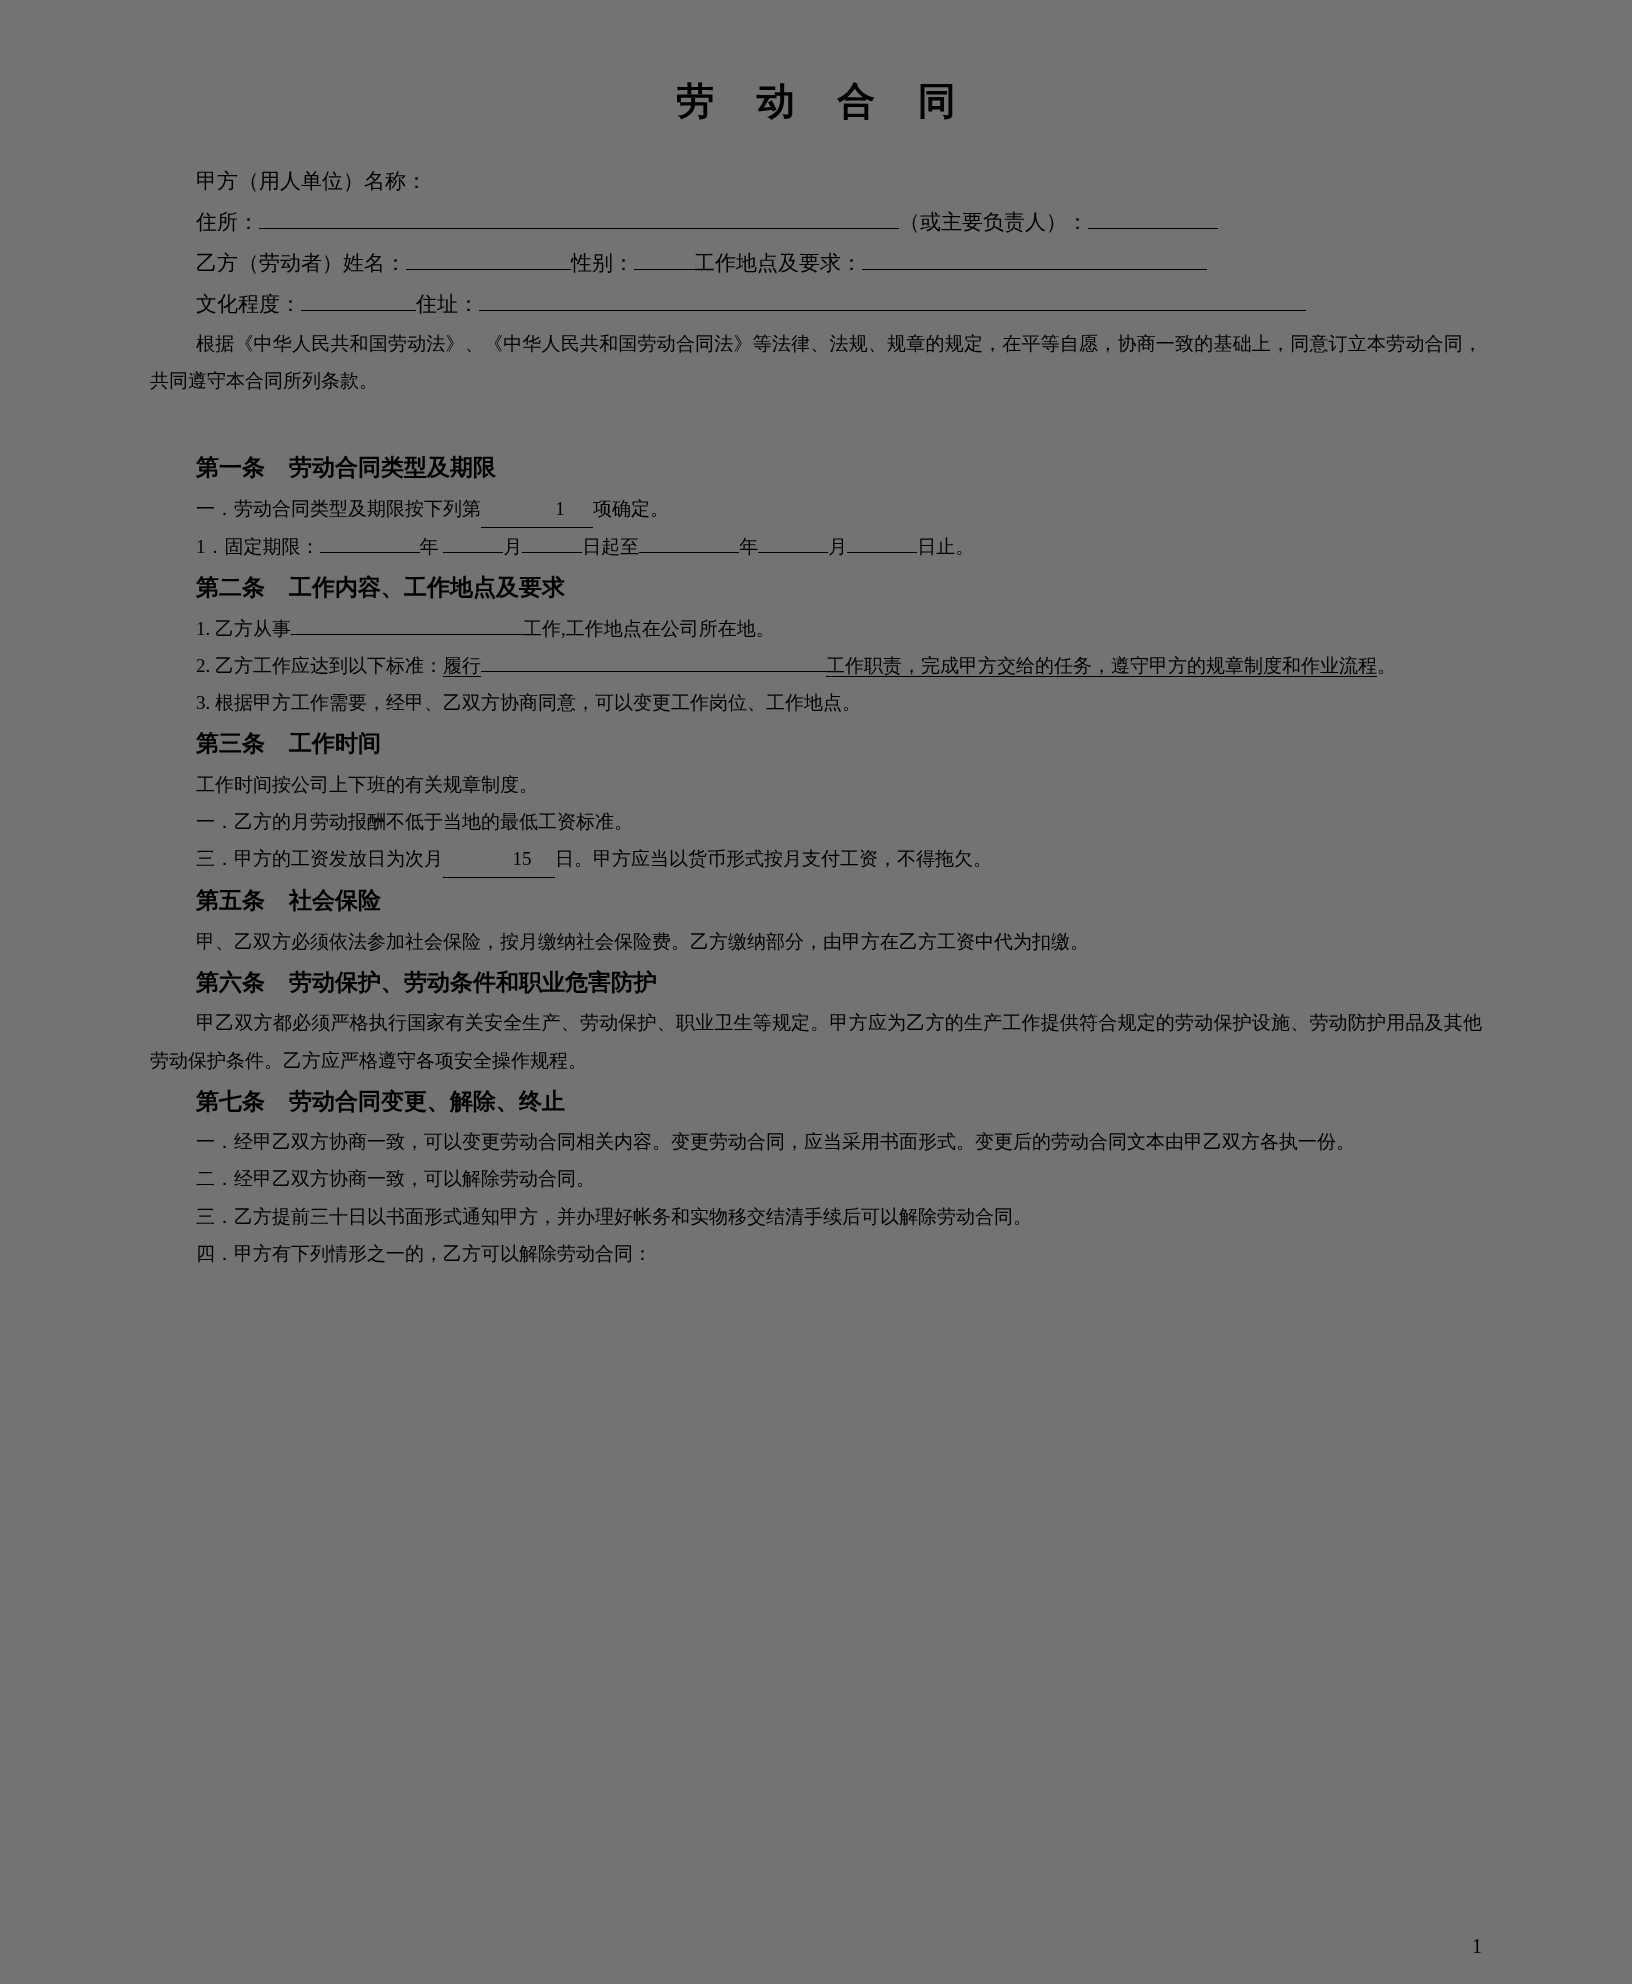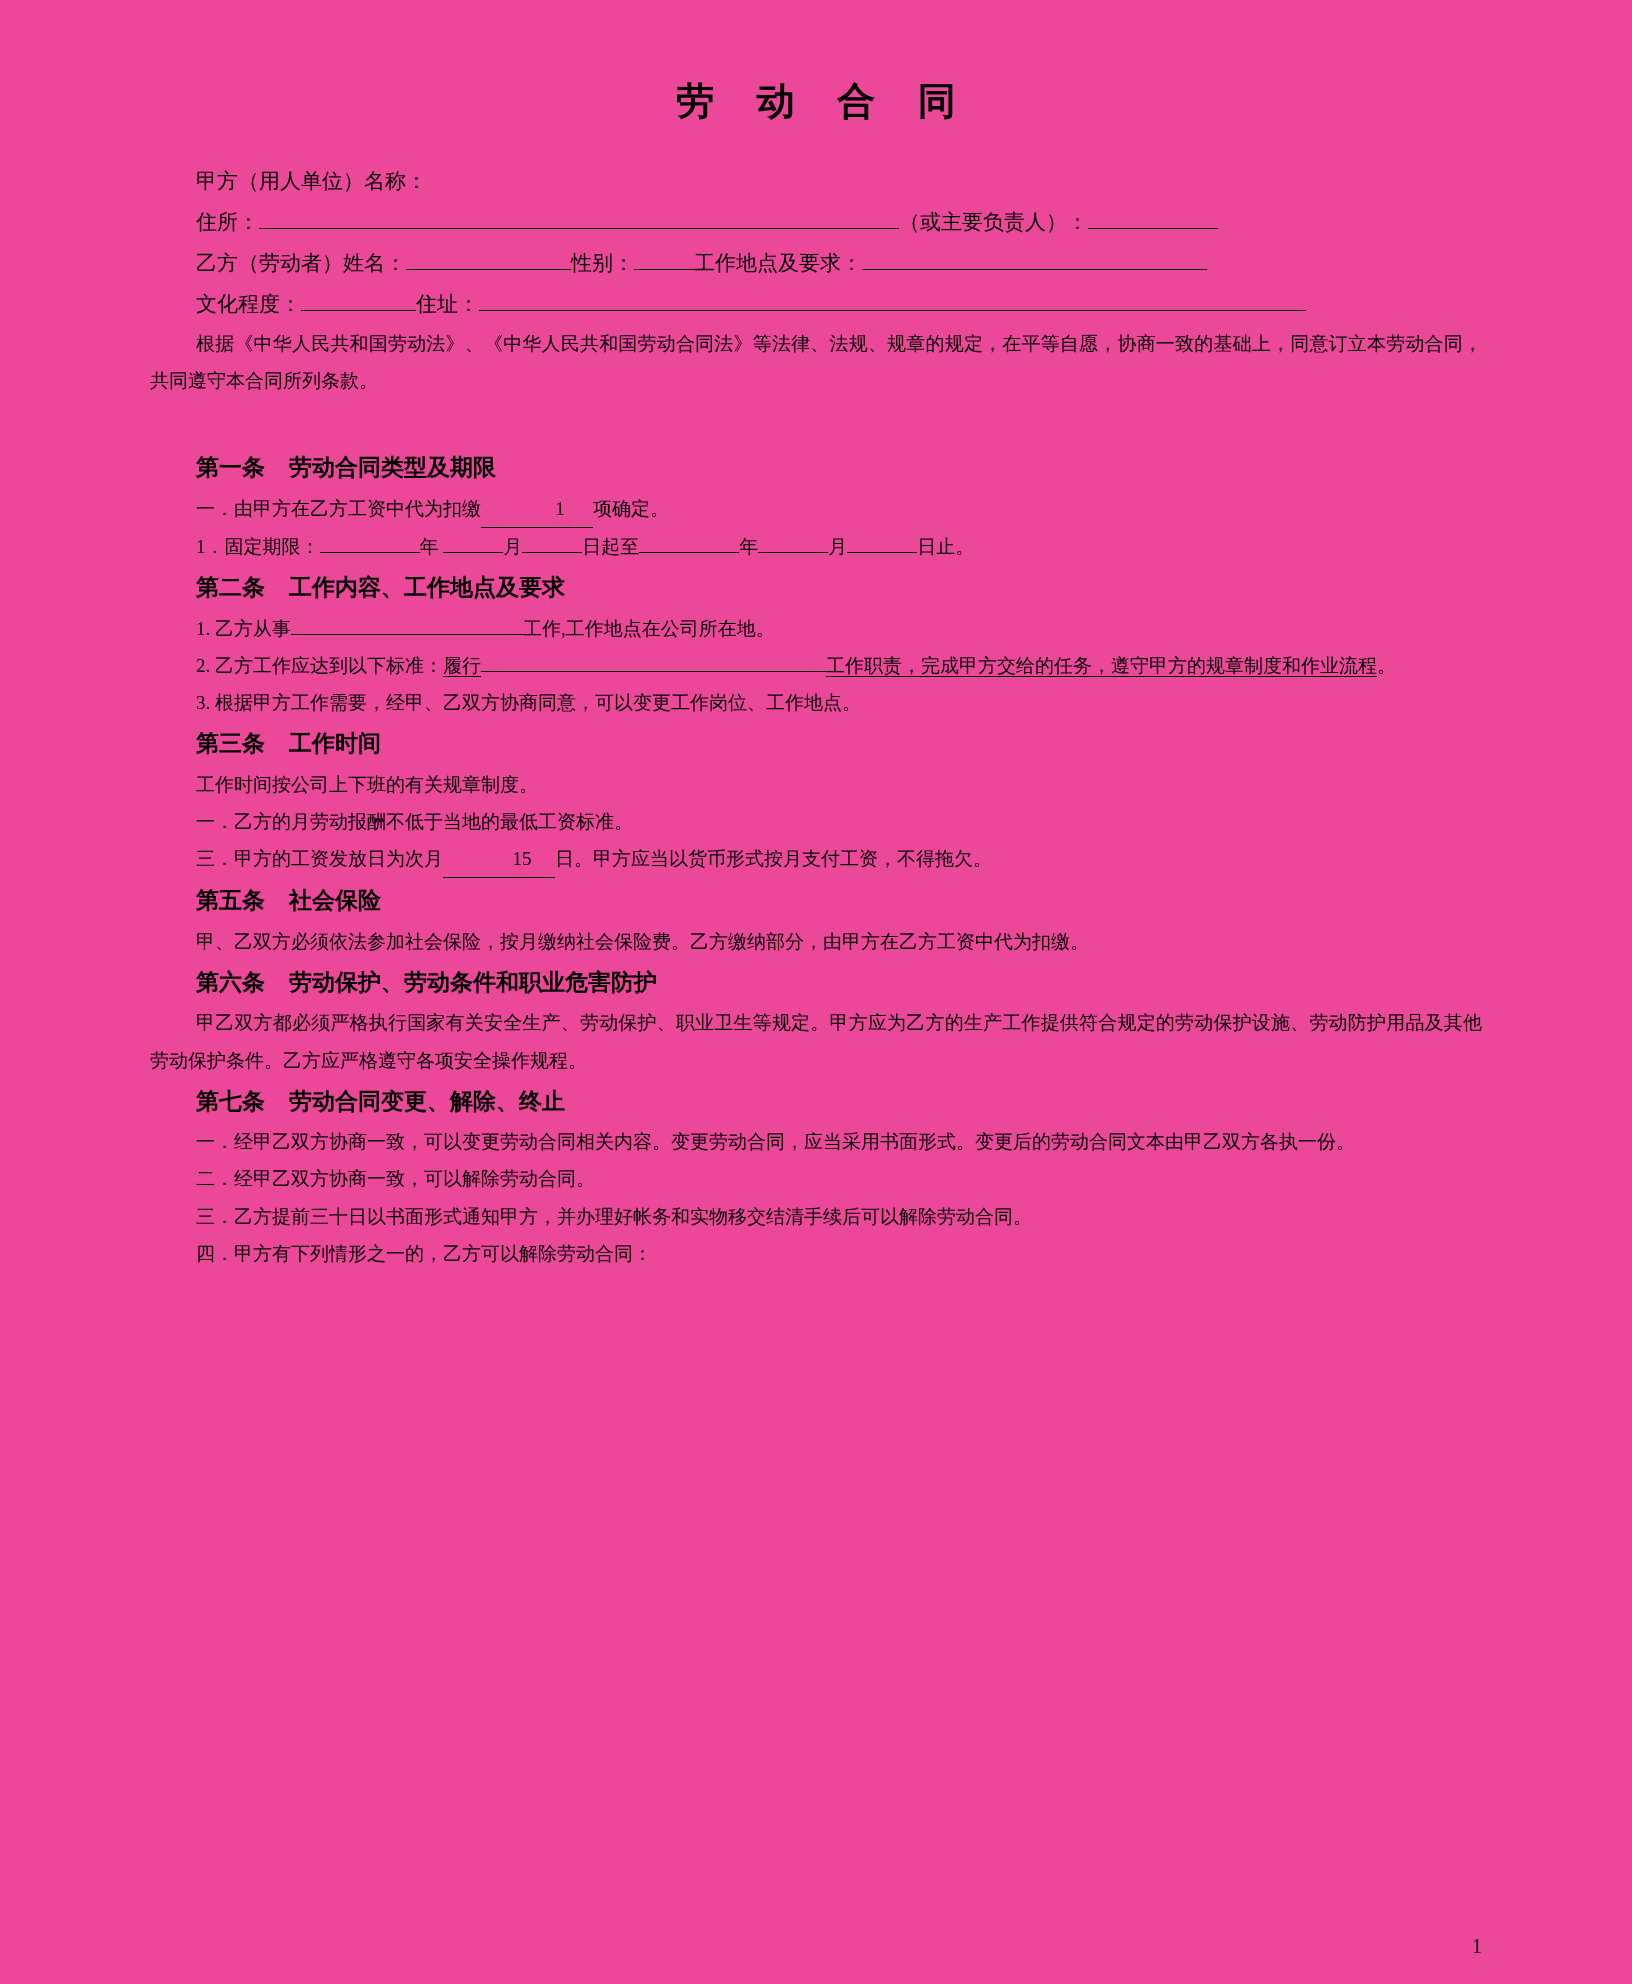--- a/index.html
+++ b/index.html
@@ -11,21 +11,21 @@
     font-family: "Liberation Serif", "DejaVu Serif", serif;
     color: #000000;
   }
   .page {
     width: 1632px;
     min-height: 1984px;
     margin: 0 auto;
     position: relative;
     box-sizing: border-box;
     padding: 76px 150px 40px 150px;
-    background: #ec4899;
+    background: #737373;
   }
   .doc-title {
     text-align: center;
     font-family: "Liberation Sans", "DejaVu Sans", sans-serif;
     font-weight: bold;
     font-size: 38px;
     letter-spacing: 16px;
     margin: 0 0 34px 0;
     padding-left: 16px;
   }
@@ -117,21 +117,21 @@
   </p>
 
   <p class="para">根据《中华人民共和国劳动法》、《中华人民共和国劳动合同法》等法律、法规、规章的规定，在平等自愿，协商一致的基础上，同意订立本劳动合同，共同遵守本合同所列条款。</p>
 
   <div class="spacer-lg"></div>
 
   <p class="section-head">
     <span>第一条</span><span class="gap"></span><span>劳动合同类型及期限</span>
   </p>
   <p class="para">
-    <span>一．由甲方在乙方工资中代为扣缴</span><span class="filled f-w110">1</span><span>项确定。</span>
+    <span>一．劳动合同类型及期限按下列第</span><span class="filled f-w110">1</span><span>项确定。</span>
   </p>
   <p class="para">
     <span>1．固定期限：</span><span class="blank b-w100"></span>年 <span class="blank b-w60"></span>月<span class="blank b-w60"></span>日起至<span class="blank b-w100"></span>年<span class="blank b-w70"></span>月<span class="blank b-w70"></span>日止。
   </p>
 
   <p class="section-head">
     <span>第二条</span><span class="gap"></span><span>工作内容、工作地点及要求</span>
   </p>
   <p class="para">
     <span>1. 乙方从事</span><span class="blank b-w230"></span><span>工作,工作地点在公司所在地。</span>

